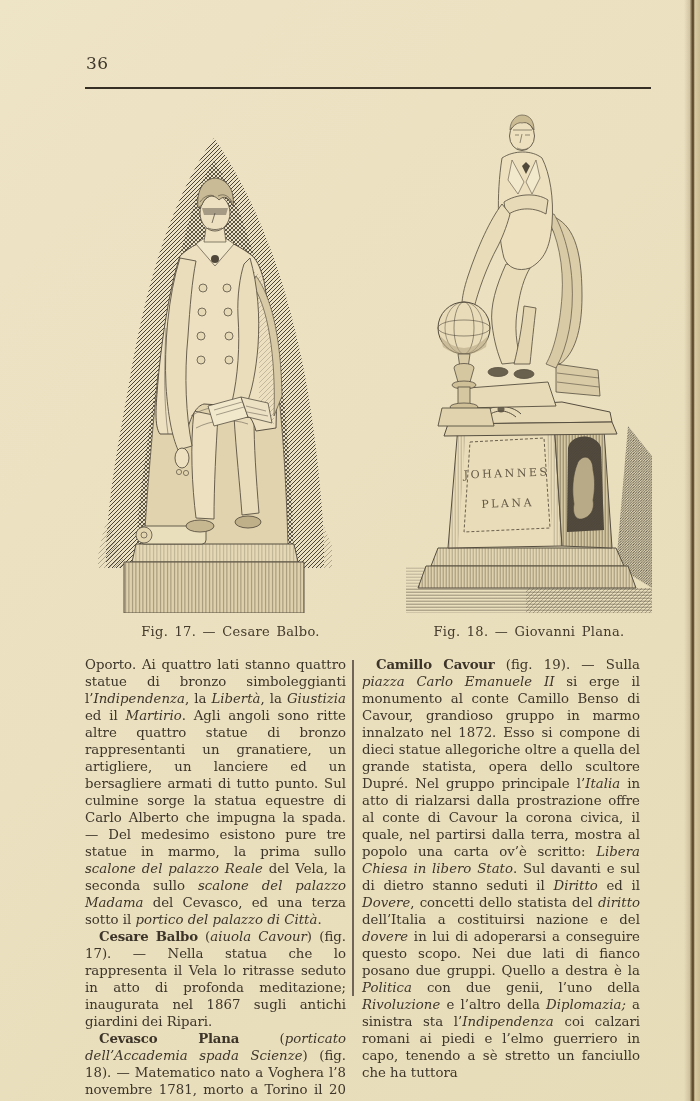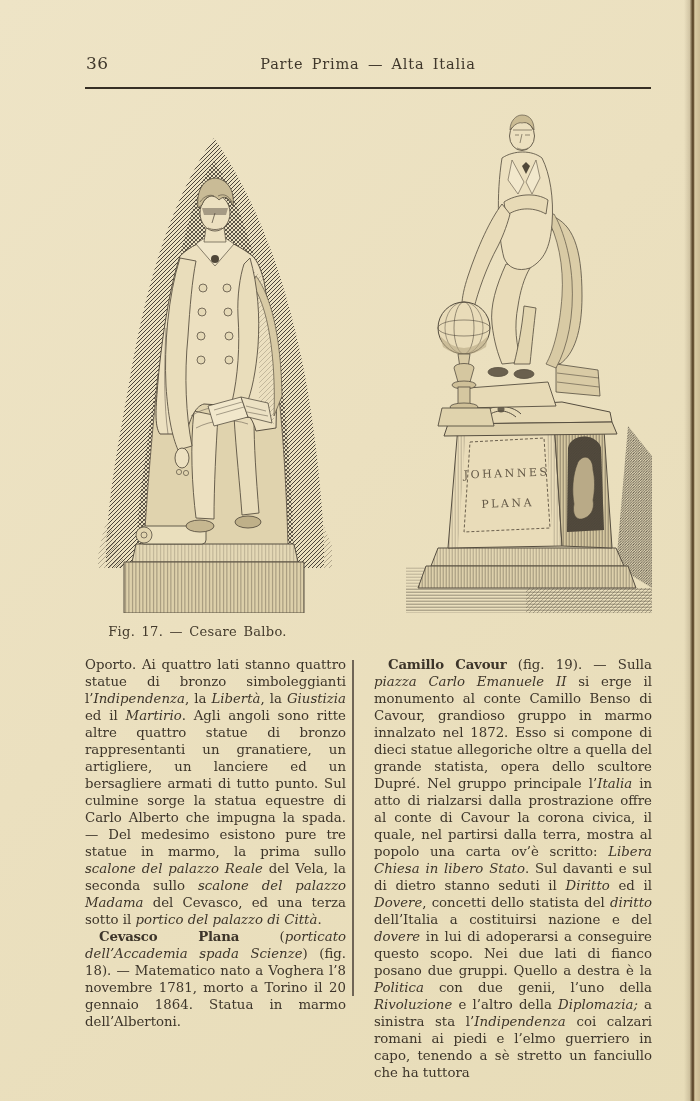--- a/index.html
+++ b/index.html
@@ -11,39 +11,38 @@
   .page-edge{
     position:absolute;top:0;right:0;bottom:0;width:16px;
     background:linear-gradient(90deg,rgba(90,70,40,0) 0%,rgba(90,70,40,.18) 35%,#5e4a2d 52%,#6b5636 60%,#d9cba3 68%,#cbbb93 100%);
   }
   .hdr-num{position:absolute;left:86px;top:53px;font-size:17px;letter-spacing:.5px;}
   .hdr-title{position:absolute;left:85px;top:56px;width:566px;text-align:center;font-size:14.5px;letter-spacing:.8px;word-spacing:3px;}
   .hdr-rule{position:absolute;left:85px;top:87px;width:566px;height:2px;background:#362f25;}
   .fig17{position:absolute;left:96px;top:116px;width:237px;height:497px;}
   .fig18{position:absolute;left:406px;top:96px;width:246px;height:517px;}
   .cap{position:absolute;top:624px;font-size:13px;letter-spacing:.3px;word-spacing:2px;color:#433a2c;}
-  .cap17{left:79px;width:237px;text-align:center;}
+  .cap17{left:112px;width:237px;text-align:center;}
   .cap18{left:406px;width:246px;text-align:center;}
   .col{position:absolute;top:656px;font-size:13.3px;line-height:17px;text-align:justify;color:#3d352a;}
   .col-left{left:85px;width:261px;}
-  .col-right{left:362px;width:278px;margin-left:12px;}
+  .col-right{left:362px;width:278px;}
   .divider{position:absolute;left:352px;top:660px;width:1.5px;height:336px;background:#6f6556;}
   .para{margin:0;}
   .para.indent{text-indent:14px;}
   .i{font-style:italic;}
   .b{font-weight:bold;letter-spacing:-.2px;}
   svg text{font-family:"DejaVu Serif","Liberation Serif",serif;}
 </style>
 </head>
 <body>
 
 <div class="page">
 
   <div class="hdr-num">36</div>
-  <div class="hdr-title">Parte Prima — Alta Italia</div>
   <div class="hdr-rule"></div>
 
   <svg class="fig17" viewBox="0 0 237 497">
     <defs>
       <pattern id="f17-diag" patternUnits="userSpaceOnUse" width="4" height="4">
         <path d="M-1,5 L5,-1" stroke="#4b443a" stroke-width="1"></path>
       </pattern>
       <pattern id="f17-diag2" patternUnits="userSpaceOnUse" width="4" height="4">
         <path d="M-1,-1 L5,5" stroke="#474036" stroke-width="1"></path>
       </pattern>
@@ -219,23 +218,25 @@
       <ellipse cx="58" cy="232" rx="26" ry="8" fill="none" stroke-width=".6"></ellipse>
       <path d="M34,240 Q58,264 82,240 L80,251 Q58,266 37,251 Z" fill="#b8a983" stroke="none" opacity=".6"></path>
       <path d="M52,258 L64,258 L62,272 L54,272 Z" fill="#d9cba5" stroke-width=".8"></path>
       <path d="M48,272 C48,266 68,266 68,272 L64,286 L52,286 Z" fill="#d5c7a0" stroke-width=".8"></path>
       <ellipse cx="58" cy="289" rx="12" ry="4" fill="#cfc098" stroke-width=".8"></ellipse>
       <rect x="52" y="291" width="12" height="18" fill="#d5c7a0" stroke-width=".8"></rect>
       <ellipse cx="58" cy="311" rx="14" ry="4" fill="#cfc098" stroke-width=".8"></ellipse>
       <path d="M36,312 L84,312 L88,330 L32,330 Z" fill="#e0d3ad" stroke-width=".9"></path>
     </g>
   </svg>
+  <div class="cap cap18">Fig. 18. — Giovanni Plana.</div>
 
   <div class="col col-left" id="col-left">
       <p class="para"><span>Oporto. Ai quattro lati stanno quattro statue di bronzo simboleggianti l’</span><span class="i">Indipendenza</span><span>, la </span><span class="i">Libertà</span><span>, la </span><span class="i">Giustizia</span><span> ed il </span><span class="i">Martirio</span><span>. Agli angoli sono ritte altre quattro statue di bronzo rappresentanti un granatiere, un artigliere, un lanciere ed un bersagliere armati di tutto punto. Sul culmine sorge la statua equestre di Carlo Alberto che impugna la spada. — Del medesimo esistono pure tre statue in marmo, la prima sullo </span><span class="i">scalone del palazzo Reale</span><span> del Vela, la seconda sullo </span><span class="i">scalone del palazzo Madama</span><span> del Cevasco, ed una terza sotto il </span><span class="i">portico del palazzo di Città</span><span>.</span></p>
+      <p class="para indent"><span class="b">Cesare Balbo</span><span> (</span><span class="i">aiuola Cavour</span><span>) (fig. 17). — Nella statua che lo rappresenta il Vela lo ritrasse seduto in atto di profonda meditazione; inaugurata nel 1867 sugli antichi giardini dei Ripari.</span></p>
       <p class="para indent"><span class="b">Cevasco Plana</span><span> (</span><span class="i">porticato dell’Accademia spada Scienze</span><span>) (fig. 18). — Matematico nato a Voghera l’8 novembre 1781, morto a Torino il 20 gennaio 1864. Statua in marmo dell’Albertoni.</span></p>
     </div>
   <div class="divider"></div>
   <div class="col col-right" id="col-right">
       <p class="para indent"><span class="b">Camillo Cavour</span><span> (fig. 19). — Sulla </span><span class="i">piazza Carlo Emanuele II</span><span> si erge il monumento al conte Camillo Benso di Cavour, grandioso gruppo in marmo innalzato nel 1872. Esso si compone di dieci statue allegoriche oltre a quella del grande statista, opera dello scultore Dupré. Nel gruppo principale l’</span><span class="i">Italia</span><span> in atto di rialzarsi dalla prostrazione offre al conte di Cavour la corona civica, il quale, nel partirsi dalla terra, mostra al popolo una carta ov’è scritto: </span><span class="i">Libera Chiesa in libero Stato</span><span>. Sul davanti e sul di dietro stanno seduti il </span><span class="i">Diritto</span><span> ed il </span><span class="i">Dovere</span><span>, concetti dello statista del </span><span class="i">diritto</span><span> dell’Italia a costituirsi nazione e del </span><span class="i">dovere</span><span> in lui di adoperarsi a conseguire questo scopo. Nei due lati di fianco posano due gruppi. Quello a destra è la </span><span class="i">Politica</span><span> con due genii, l’uno della </span><span class="i">Rivoluzione</span><span> e l’altro della </span><span class="i">Diplomazia;</span><span> a sinistra sta l’</span><span class="i">Indipendenza</span><span> coi calzari romani ai piedi e l’elmo guerriero in capo, tenendo a sè stretto un fanciullo che ha tuttora</span></p>
     </div>
 
   <div class="page-edge"></div>
 </div>
 

